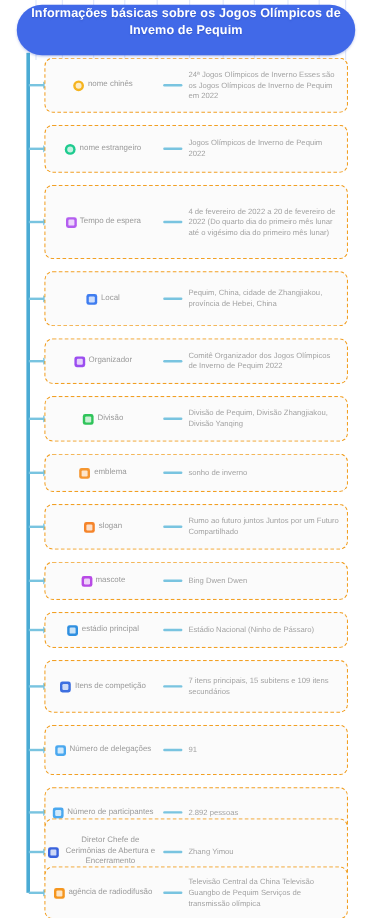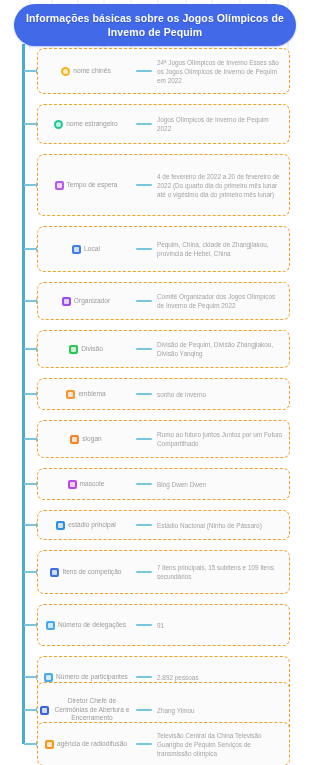--- a/index.html
+++ b/index.html
@@ -10,21 +10,21 @@
     overflow:hidden;
     position:relative;
   }
   
   #header-pill{
     position:absolute;
     left:14px; top:4px;
     width:282px; height:42px;
     background:#4169e8;
     border-radius:21px;
-    display:flex;align-items:center;justify-content:center;
+    display:flex;align-items:flex-start;justify-content:center;
     box-shadow:0 1px 2px rgba(60,90,200,.35);
     z-index:5;
   }
   #header-pill .title{
     color:#ffffff;
     font-size:10.5px;
     font-weight:bold;
     line-height:14px;
     text-align:center;
     letter-spacing:.1px;

